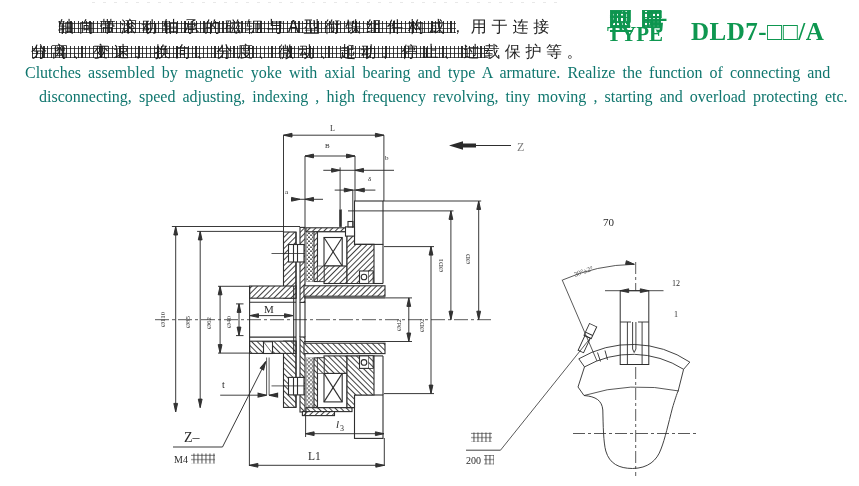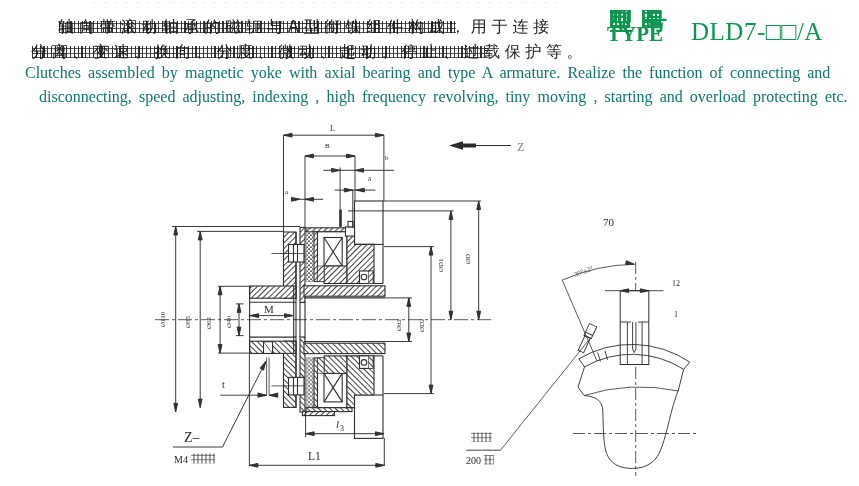--- a/index.html
+++ b/index.html
@@ -22,21 +22,21 @@
 <div class="cn" style="left:58px;top:17px">轴向带滚动轴承的磁轭与A型衔铁组件构成，用于连接</div>
 <div class="ov" style="left:59px;top:21px;width:397px;height:11.5px"></div>
 <div class="cn" style="left:31px;top:42px;letter-spacing:4.6px">分离、变速、换向、分度、微动、起动、停止、过载保护等。</div>
 <div class="ov" style="left:32px;top:46px;width:456px;height:11.5px"></div>
 <div class="en" style="left:25px;top:64px">Clutches assembled by magnetic yoke with axial bearing and type A armature. Realize the function of connecting and</div>
 <div class="en" style="left:39px;top:88px">disconnecting, speed adjusting, indexing , high frequency revolving, tiny moving , starting and overload protecting etc.</div>
 <div class="cn grn" style="left:610px;top:6px;font-size:23px;font-weight:bold;letter-spacing:11px">型号</div>
 <div class="ovg" style="left:611px;top:11px;width:17.5px;height:16px"></div>
 <div class="ovg" style="left:642.5px;top:11px;width:17.5px;height:16px"></div>
 <div class="en grn" style="left:607px;top:22px;font-size:21px;font-weight:bold">TYPE</div>
-<div class="en grn" style="left:691px;top:18px;font-size:25px;font-weight:normal;letter-spacing:.5px">DLD7-□□/A</div>
+<div class="en grn" style="left:691px;top:18px;font-size:25px;font-weight:bold;letter-spacing:.5px">DLD7-□□/A</div>
 <svg width="859" height="486" viewBox="0 0 859 486">
 <defs>
 <pattern id="h" width="4.0" height="4.0" patternUnits="userSpaceOnUse" patternTransform="rotate(45)">
 <rect width="4.0" height="4.0" fill="#fff"></rect>
 <line x1="0" y1="0" x2="0" y2="4.0" stroke="#2a2a2a" stroke-width="1.78"></line>
 </pattern>
 <pattern id="sp" width="4" height="4" patternUnits="userSpaceOnUse">
 <rect width="4" height="4" fill="#fff"></rect>
 <circle cx="1" cy="1.2" r=".95" fill="#383838"></circle>
         <circle cx="3" cy="3.2" r=".9" fill="#454545"></circle>

